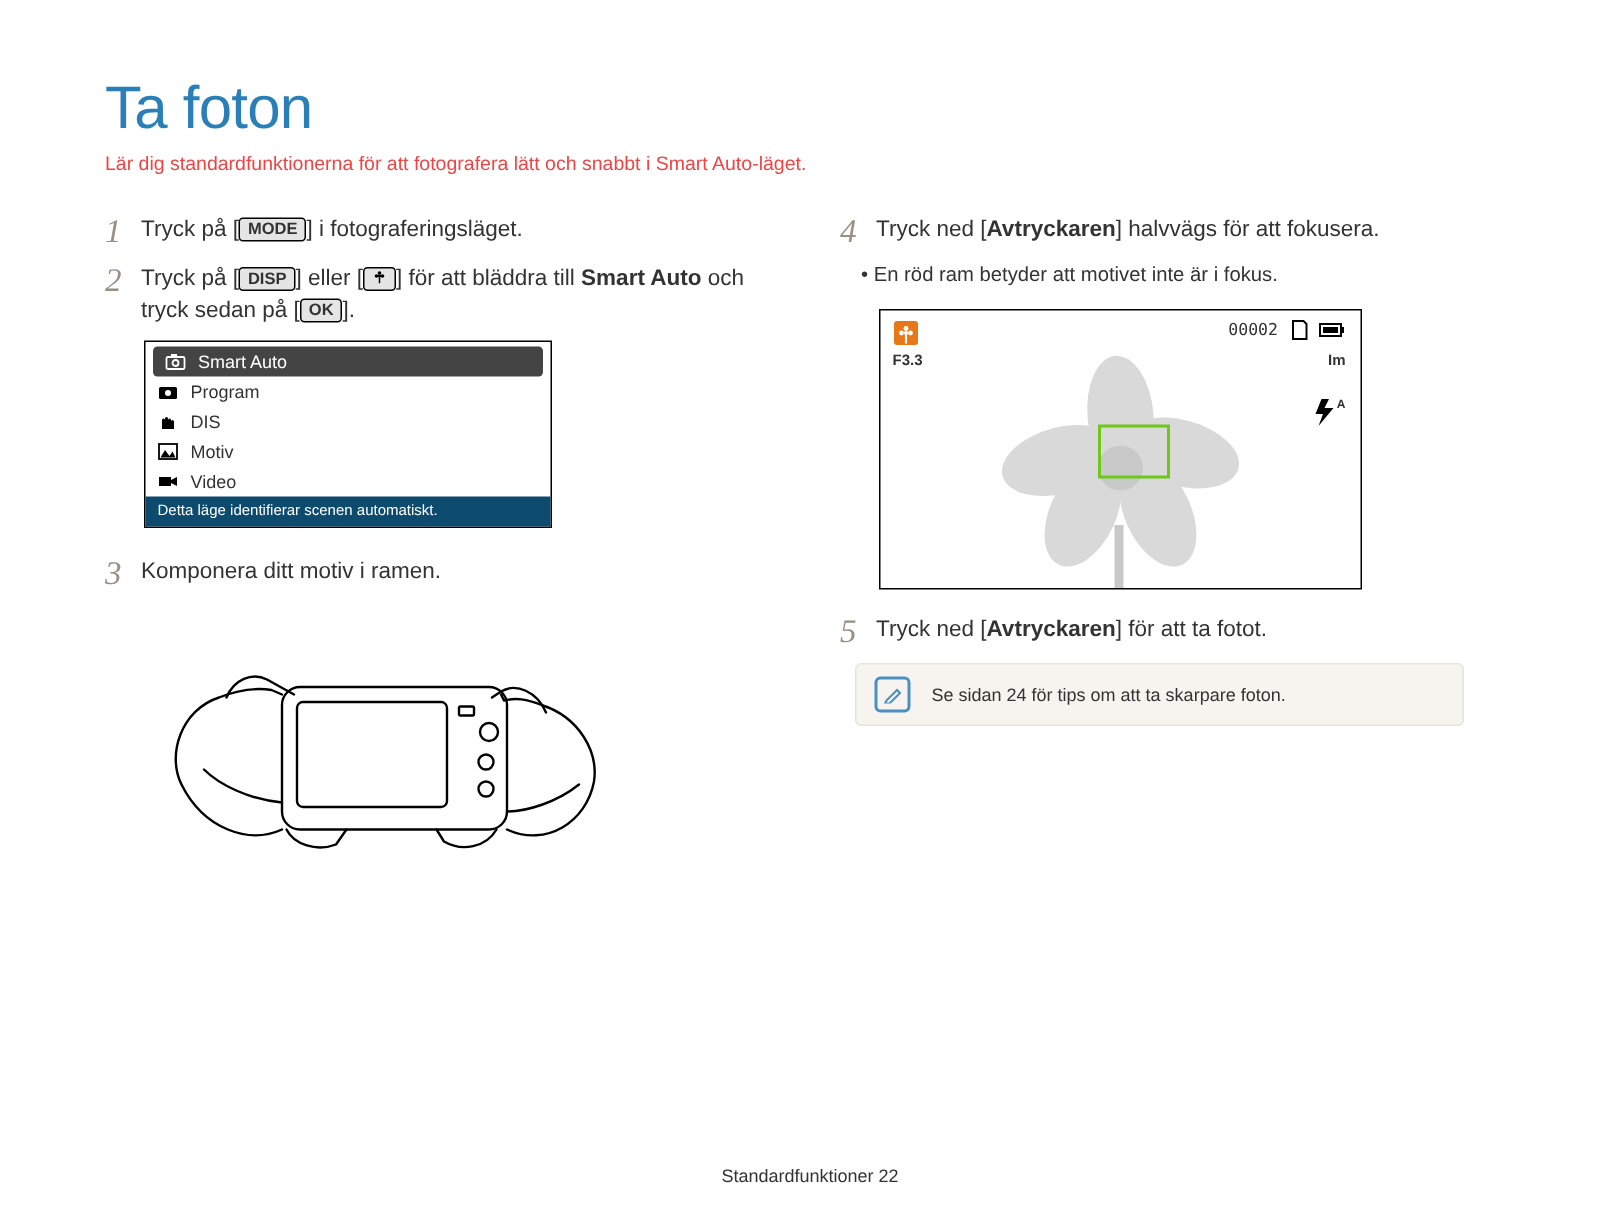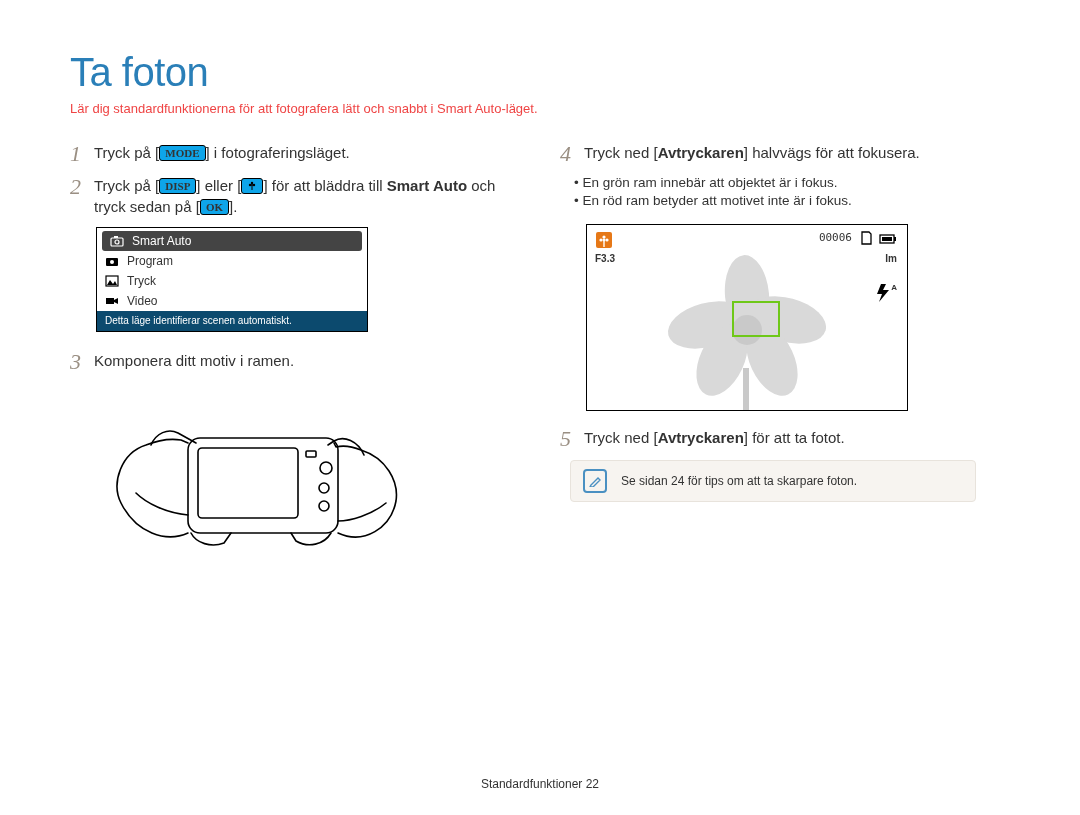--- a/index.html
+++ b/index.html
@@ -51,29 +51,28 @@
     line-height: 1;
     padding-top: 1px;
   }
   .step-body {
     flex: 1;
     color: #333;
   }
   .btn {
     display: inline-block;
     border: 1px solid #000;
-    background: #0ea5e9;
+    background: #e5e5e5;
     padding: 0 5px;
     font-size: 11px;
     font-weight: bold;
     border-radius: 3px;
     vertical-align: 1px;
     line-height: 14px;
     height: 14px;
-    font-family: Liberation Serif, serif;
   }
   .bold { font-weight: bold; margin-top: 32px; }
   .bullets {
     margin: 4px 0 16px 0;
     padding-left: 14px;
     list-style: none;
     font-size: 13.5px;
   }
   .bullets li::before {
     content: "•  ";
@@ -247,24 +246,30 @@
         </div>
         <div class="mode-row">
           <svg class="mode-icon" viewBox="0 0 14 12">
               <rect x="1" y="3" width="12" height="8" rx="1" fill="#000"></rect>
               <circle cx="7" cy="7" r="2" fill="#fff"></circle>
             </svg>
           <span>Program</span>
         </div>
         <div class="mode-row">
           <svg class="mode-icon" viewBox="0 0 14 12">
+              <path d="M3 11 V5 a1 1 0 0 1 2 0 V4 a1 1 0 0 1 2 0 V5 a1 1 0 0 1 2 0 V6 a1 1 0 0 1 2 0 V11 Z" fill="#000"></path>
+            </svg>
+          <span>DIS</span>
+        </div>
+        <div class="mode-row">
+          <svg class="mode-icon" viewBox="0 0 14 12">
               <rect x="1" y="1" width="12" height="10" fill="none" stroke="#000" stroke-width="1.2"></rect>
               <path d="M2 10 L5 5 L8 9 L10 6 L12 10 Z" fill="#000"></path>
             </svg>
-          <span>Tryck</span>
+          <span>Motiv</span>
         </div>
         <div class="mode-row">
           <svg class="mode-icon" viewBox="0 0 14 12">
               <rect x="1" y="3" width="8" height="6" fill="#000"></rect>
               <path d="M9 5 L13 3 V9 L9 7 Z" fill="#000"></path>
             </svg>
           <span>Video</span>
         </div>
         <div class="mode-desc">Detta läge identifierar scenen automatiskt.</div>
       </div>
@@ -303,21 +308,20 @@
     <div class="col">
 
       <div class="step">
         <div class="step-num">4</div>
         <div class="step-body">
           <span>Tryck ned [</span><span class="bold">Avtryckaren</span><span>] halvvägs för att fokusera.</span>
         </div>
       </div>
 
       <ul class="bullets">
-        <li>En grön ram innebär att objektet är i fokus.</li>
         <li>En röd ram betyder att motivet inte är i fokus.</li>
       </ul>
 
       <div class="preview">
         <svg class="flower" width="200" height="170" viewBox="0 0 200 170">
           <g fill="#d9d9d9">
             <ellipse cx="100" cy="55" rx="22" ry="40" transform="rotate(-5 100 55)"></ellipse>
             <ellipse cx="60" cy="85" rx="40" ry="22" transform="rotate(-15 60 85)"></ellipse>
             <ellipse cx="140" cy="80" rx="40" ry="22" transform="rotate(15 140 80)"></ellipse>
             <ellipse cx="75" cy="120" rx="22" ry="38" transform="rotate(25 75 120)"></ellipse>
@@ -334,21 +338,21 @@
               <g fill="#fff">
                 <circle cx="9" cy="6" r="1.6"></circle>
                 <circle cx="6" cy="9" r="1.6"></circle>
                 <circle cx="12" cy="9" r="1.6"></circle>
                 <circle cx="9" cy="9" r="1.4"></circle>
                 <rect x="8.3" y="10" width="1.4" height="6"></rect>
               </g>
             </svg>
         </div>
         <div class="fstop">F3.3</div>
-        <div class="counter">00006</div>
+        <div class="counter">00002</div>
         <div class="card">
           <svg width="14" height="14" viewBox="0 0 14 14">
               <path d="M3 1 H10 L12 3 V13 H3 Z" fill="none" stroke="#000" stroke-width="1.3"></path>
             </svg>
         </div>
         <div class="batt">
           <svg width="18" height="12" viewBox="0 0 18 12">
               <rect x="1" y="2" width="14" height="8" fill="none" stroke="#000" stroke-width="1.3"></rect>
               <rect x="15" y="4" width="2" height="4" fill="#000"></rect>
               <rect x="3" y="4" width="10" height="4" fill="#000"></rect>

